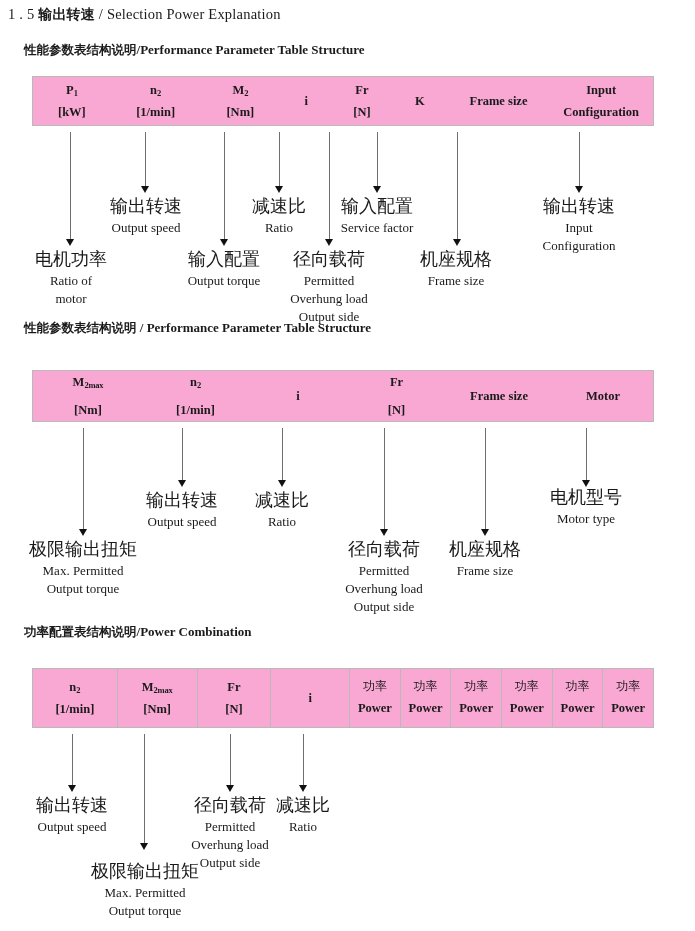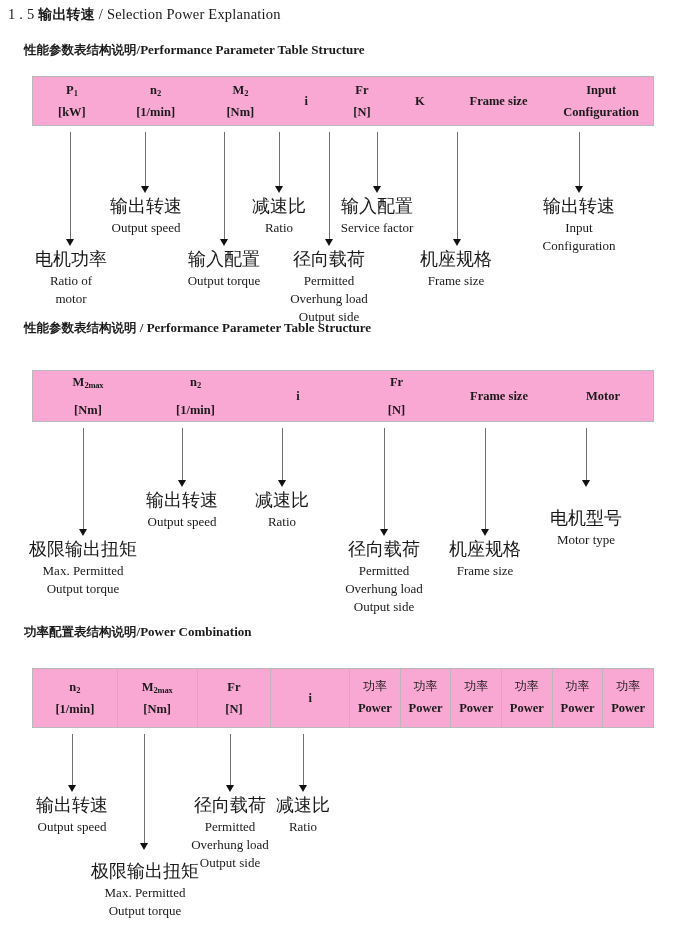--- a/index.html
+++ b/index.html
@@ -305,21 +305,21 @@
 <div class="lbl" style="left:384px; top:536px;">
   <span class="cn">径向载荷</span>
   <span class="en">Permitted</span>
   <span class="en">Overhung load</span>
   <span class="en">Output side</span>
 </div>
 <div class="lbl" style="left:485px; top:536px;">
   <span class="cn">机座规格</span>
   <span class="en">Frame size</span>
 </div>
-<div class="lbl" style="left:586px; top:505px;">
+<div class="lbl" style="left:586px; top:484px;">
   <span class="cn">电机型号</span>
   <span class="en">Motor type</span>
 </div>
 
 <div class="sec-head" style="top:624px">
   <span class="cn">功率配置表结构说明</span><span class="en">/</span><span class="en">Power Combination</span>
 </div>
 
 <div class="tbl ruled" style="left:32px; top:668px; width:622px; height:60px;">
   <div class="cell" style="width:84px">

